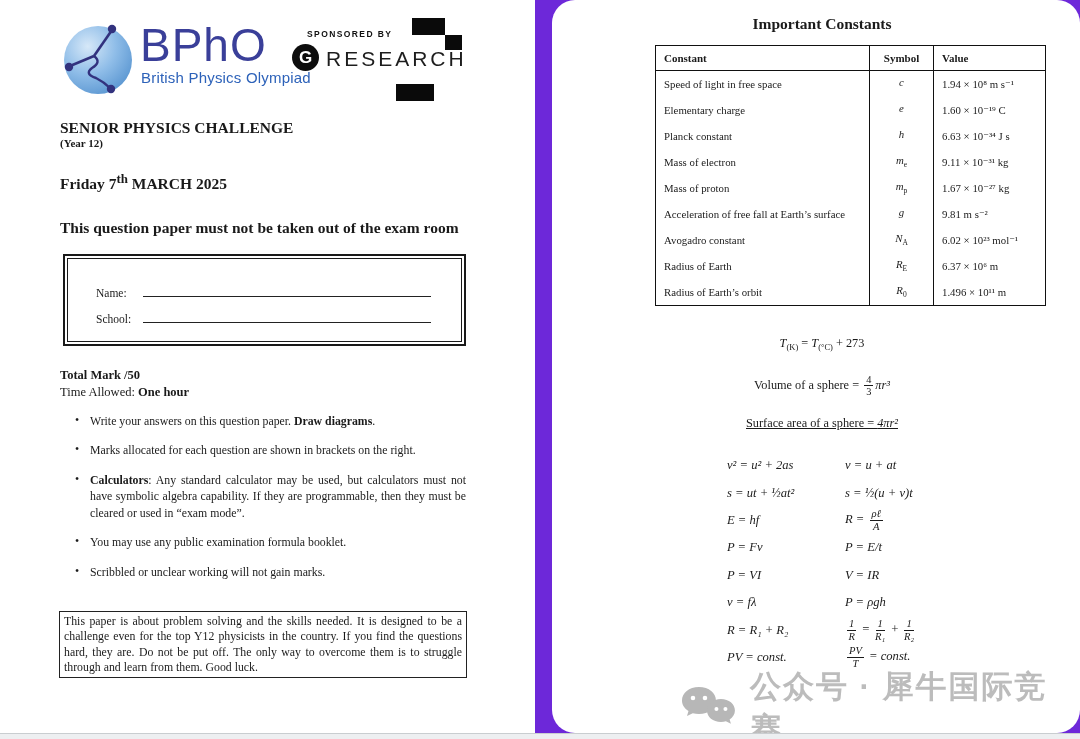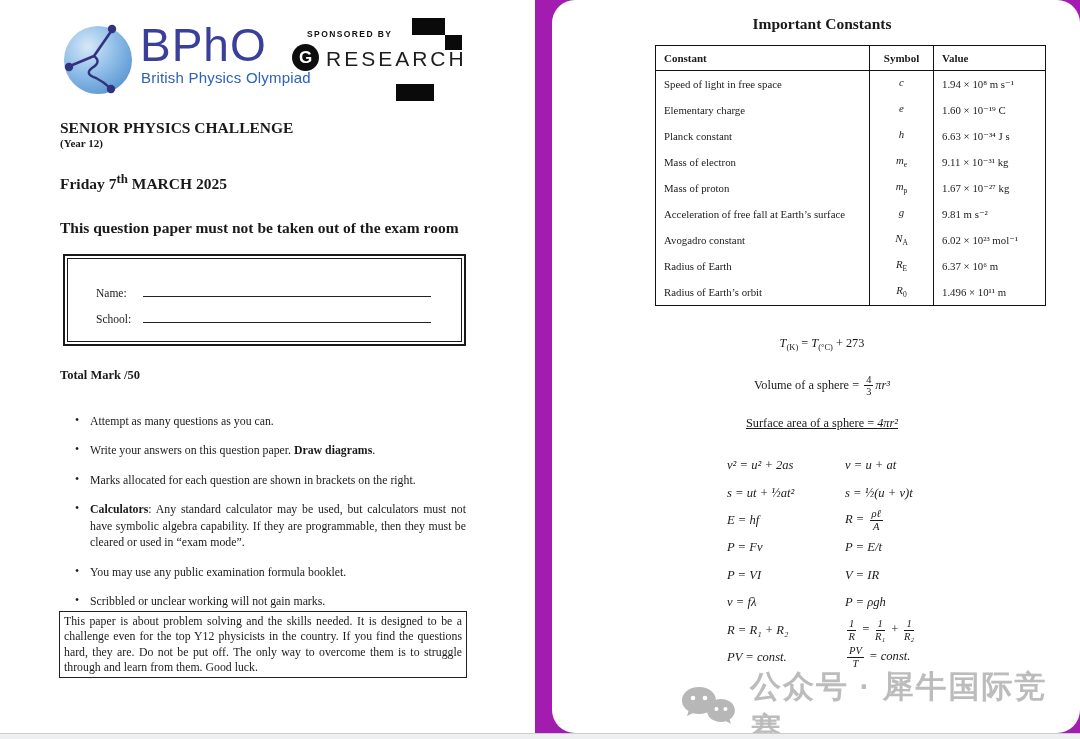--- a/index.html
+++ b/index.html
@@ -1,16 +1,16 @@
 <!DOCTYPE html>
 <html><head>
 <meta charset="utf-8">
 <style>
   html,body{margin:0;padding:0;background:#e9edf0;}
-  .screen{position:relative;width:1080px;height:739px;background:#a21caf;overflow:hidden;
+  .screen{position:relative;width:1080px;height:739px;background:#6d28d9;overflow:hidden;
           font-family:"Liberation Serif","DejaVu Serif",serif;color:#1a1a1a;}
   .page{position:absolute;top:0;height:733px;background:#ffffff;}
   .page-left{left:0;width:535px;}
   .page-right{left:552px;width:528px;border-radius:23px;}
   .bottom-bar{position:absolute;left:0;top:733px;width:1080px;height:6px;background:#edeff1;border-top:1px solid #c9cdd0;}
 
   
   .bpho-sphere{position:absolute;left:62px;top:20px;}
   .bpho-name{position:absolute;left:140px;top:22px;font-family:"Liberation Sans",sans-serif;
              font-size:46px;font-weight:400;color:#3a3f99;letter-spacing:1px;line-height:1;}
@@ -134,23 +134,23 @@
           <span class="entry-line"></span>
         </div>
         <div class="entry-row school">
           <span class="entry-label">School:</span>
           <span class="entry-line"></span>
         </div>
       </div>
     </div>
 
     <div class="center-col total-mark">Total Mark /50</div>
+    <div class="center-col time-allowed"><span>Time Allowed: </span><b>One hour</b></div>
 
     <ul class="bullets">
-      <li><span>Attempt as many questions as you can.</span><b></b><span></span></li>
       <li><span>Write your answers on this question paper. </span><b>Draw diagrams</b><span>.</span></li>
       <li><span>Marks allocated for each question are shown in brackets on the right.</span><b></b><span></span></li>
       <li><span></span><b>Calculators</b><span>: Any standard calculator may be used, but calculators must not have symbolic algebra capability. If they are programmable, then they must be cleared or used in “exam mode”.</span></li>
       <li><span>You may use any public examination formula booklet.</span><b></b><span></span></li>
       <li><span>Scribbled or unclear working will not gain marks.</span><b></b><span></span></li>
     </ul>
 
     <div class="footer-note">This paper is about problem solving and the skills needed. It is designed to be a challenge even for the top Y12 physicists in the country. If you find the questions hard, they are. Do not be put off. The only way to overcome them is to struggle through and learn from them. Good luck.</div>
   </div>
 

